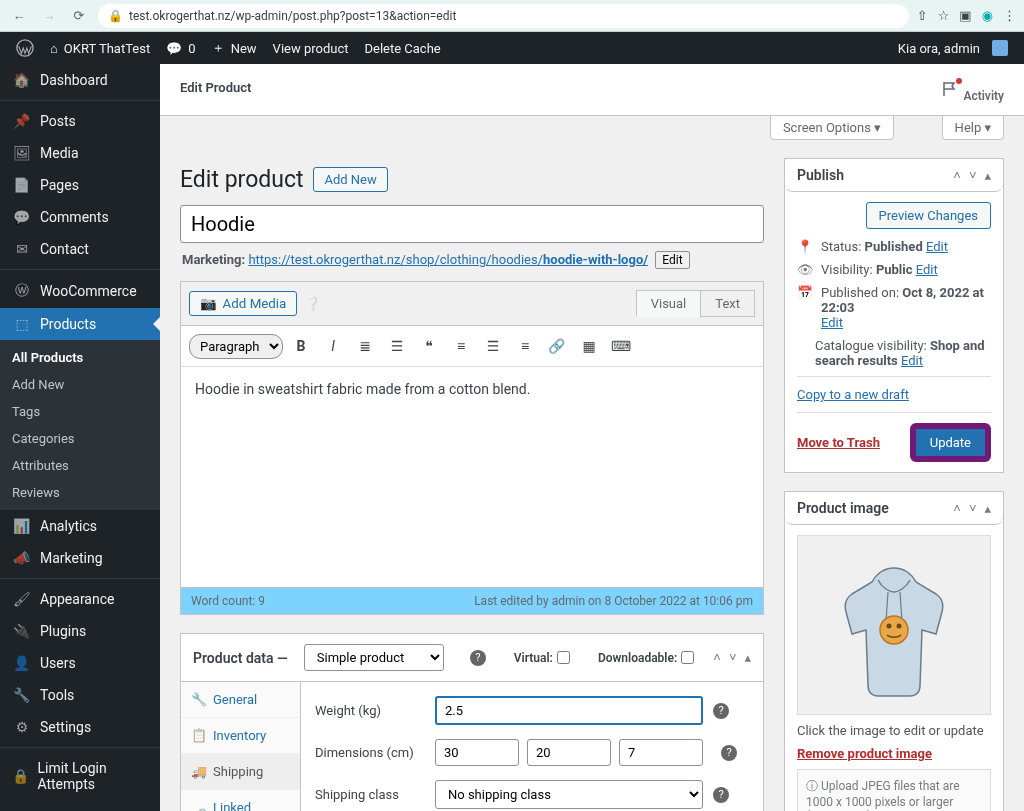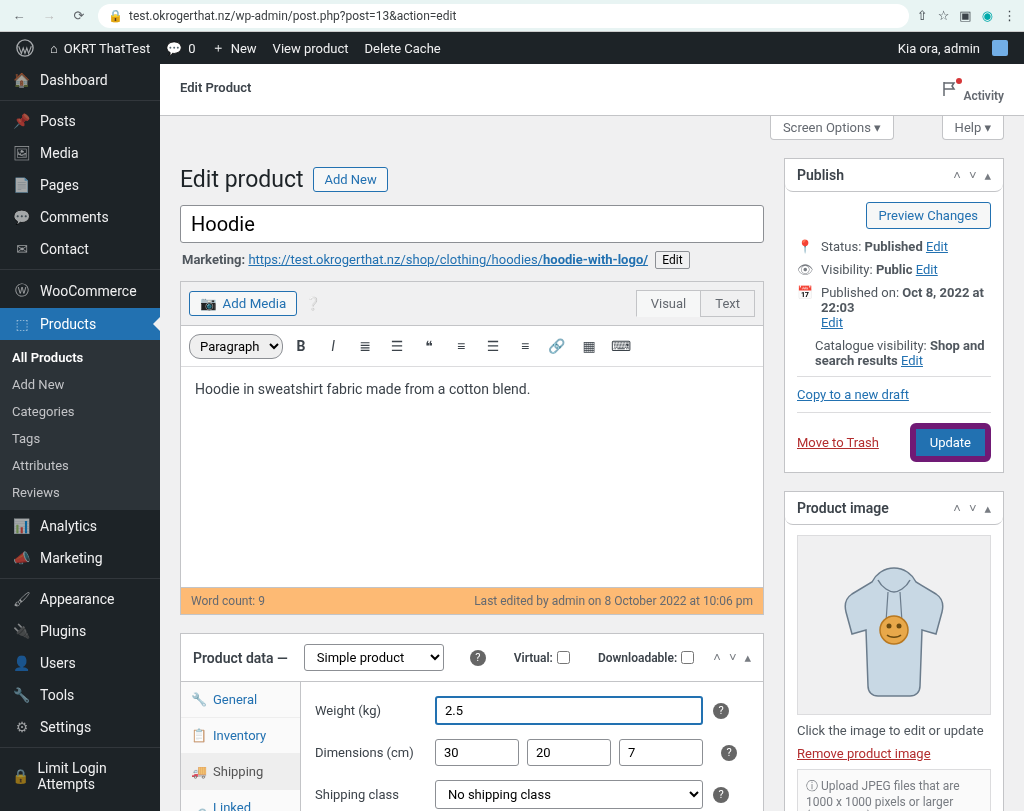--- a/index.html
+++ b/index.html
@@ -60,21 +60,21 @@
 .editor-top { display: flex; align-items: center; padding: 8px; background: #f0f0f1; border-bottom: 1px solid #c3c4c7; }
 .add-media-btn { display: flex; align-items: center; gap: 6px; border: 1px solid #2271b1; color: #2271b1; background: #f6f7f7; padding: 4px 10px; border-radius: 3px; cursor: pointer; }
 .q-icon { color: #646970; margin-left: 8px; }
 .editor-tabs { margin-left: auto; display: flex; }
 .editor-tab { border: 1px solid #c3c4c7; padding: 5px 14px; background: #f0f0f1; color: #646970; cursor: pointer; font-size: 13px; margin-left: -1px; }
 .editor-tab.active { background: #f6f7f7; border-bottom-color: #f6f7f7; }
 .editor-toolbar { display: flex; align-items: center; gap: 4px; padding: 6px 8px; background: #fff; border-bottom: 1px solid #dcdcde; }
 .fmt-select { border: 1px solid #8c8f94; padding: 3px 6px; font-size: 13px; border-radius: 11px; }
 .tb-btn { width: 28px; height: 28px; display: flex; align-items: center; justify-content: center; color: #3c434a; cursor: pointer; font-size: 14px; }
 .editor-body { padding: 14px; min-height: 220px; font-size: 14px; }
-.editor-footer { display: flex; padding: 6px 10px; background: #fdba74; border-top: 1px solid #c3c4c7; font-size: 12px; color: #646970; }
+.editor-footer { display: flex; padding: 6px 10px; background: #7dd3fc; border-top: 1px solid #c3c4c7; font-size: 12px; color: #646970; }
 .editor-footer .right { margin-left: auto; }
 
 .postbox { background: #fff; border: 1px solid #c3c4c7; margin-bottom: 18px; }
 .postbox-header { display: flex; align-items: center; padding: 8px 12px; border-bottom: 1px solid #c3c4c7; border-radius: 8px; }
 .postbox-header h2 { font-size: 14px; font-weight: 600; flex: 1; }
 .handle-icons { display: flex; gap: 8px; color: #787c82; }
 .handle-icons span { cursor: pointer; }
 .postbox-inside { padding: 10px 12px; font-size: 13px; }
 
 .pd-header { display: flex; align-items: center; gap: 16px; padding: 10px 12px; border-bottom: 1px solid #c3c4c7; }
@@ -95,21 +95,21 @@
 .dim-input { width: 84px; margin-right: 8px; }
 .ship-select { width: 268px; border: 1px solid #8c8f94; padding: 5px 8px; border-radius: 3px; font-size: 13px; background: #fff; }
 .help-q { width: 16px; height: 16px; border-radius: 50%; background: #666; color: #fff; display: inline-flex; align-items: center; justify-content: center; font-size: 11px; margin-left: 10px; }
 
 
 .pub-row { display: flex; align-items: flex-start; gap: 8px; margin-bottom: 8px; font-size: 13px; color: #50575e; }
 .pub-row .pi { width: 16px; color: #787c82; }
 .pub-row a { color: #2271b1; text-decoration: underline; }
 .pub-actions { border-top: 1px solid #dcdcde; padding-top: 10px; margin-top: 10px; display: flex; align-items: center; }
 .link-action { color: #2271b1; text-decoration: underline; cursor: pointer; font-size: 13px; }
-.link-action.danger { color: #b32d2e; }
+.link-action.danger { color: #b32d2e; font-weight: bold; }
 .button-primary { background: #2271b1; color: #fff; border: 6px solid #701a75; padding: 6px 14px; border-radius: 6px; cursor: pointer; margin-left: auto; font-size: 13px; }
 .button-secondary { border: 1px solid #2271b1; color: #2271b1; background: #f6f7f7; padding: 5px 12px; border-radius: 3px; cursor: pointer; font-size: 13px; }
 .pub-preview-row { display: flex; justify-content: flex-end; margin-bottom: 10px; }
 
 .product-image { background: #f0f0f1; border: 1px solid #dcdcde; padding: 14px; display: flex; align-items: center; justify-content: center; cursor: pointer; }
 .img-caption { margin: 8px 0; font-size: 13px; color: #50575e; }
 .img-note { background: #fafafa; border: 1px solid #dcdcde; padding: 8px; font-size: 12px; color: #787c82; margin-top: 8px; }
 </style>
 </head>
 <body>
@@ -195,22 +195,22 @@
         <span class="mi-icon">ⓦ</span>
         <span>WooCommerce</span>
       </div>
     <div class="menu-item current">
         <span class="mi-icon">⬚</span>
         <span>Products</span>
       </div>
     <div class="submenu">
       <div class="submenu-item current">All Products</div>
       <div class="submenu-item">Add New</div>
+      <div class="submenu-item">Tags</div>
       <div class="submenu-item">Categories</div>
-      <div class="submenu-item">Tags</div>
       <div class="submenu-item">Attributes</div>
       <div class="submenu-item">Reviews</div>
     </div>
     <div class="menu-item">
         <span class="mi-icon">📊</span>
         <span>Analytics</span>
       </div>
     <div class="menu-item">
         <span class="mi-icon">📣</span>
         <span>Marketing</span>

